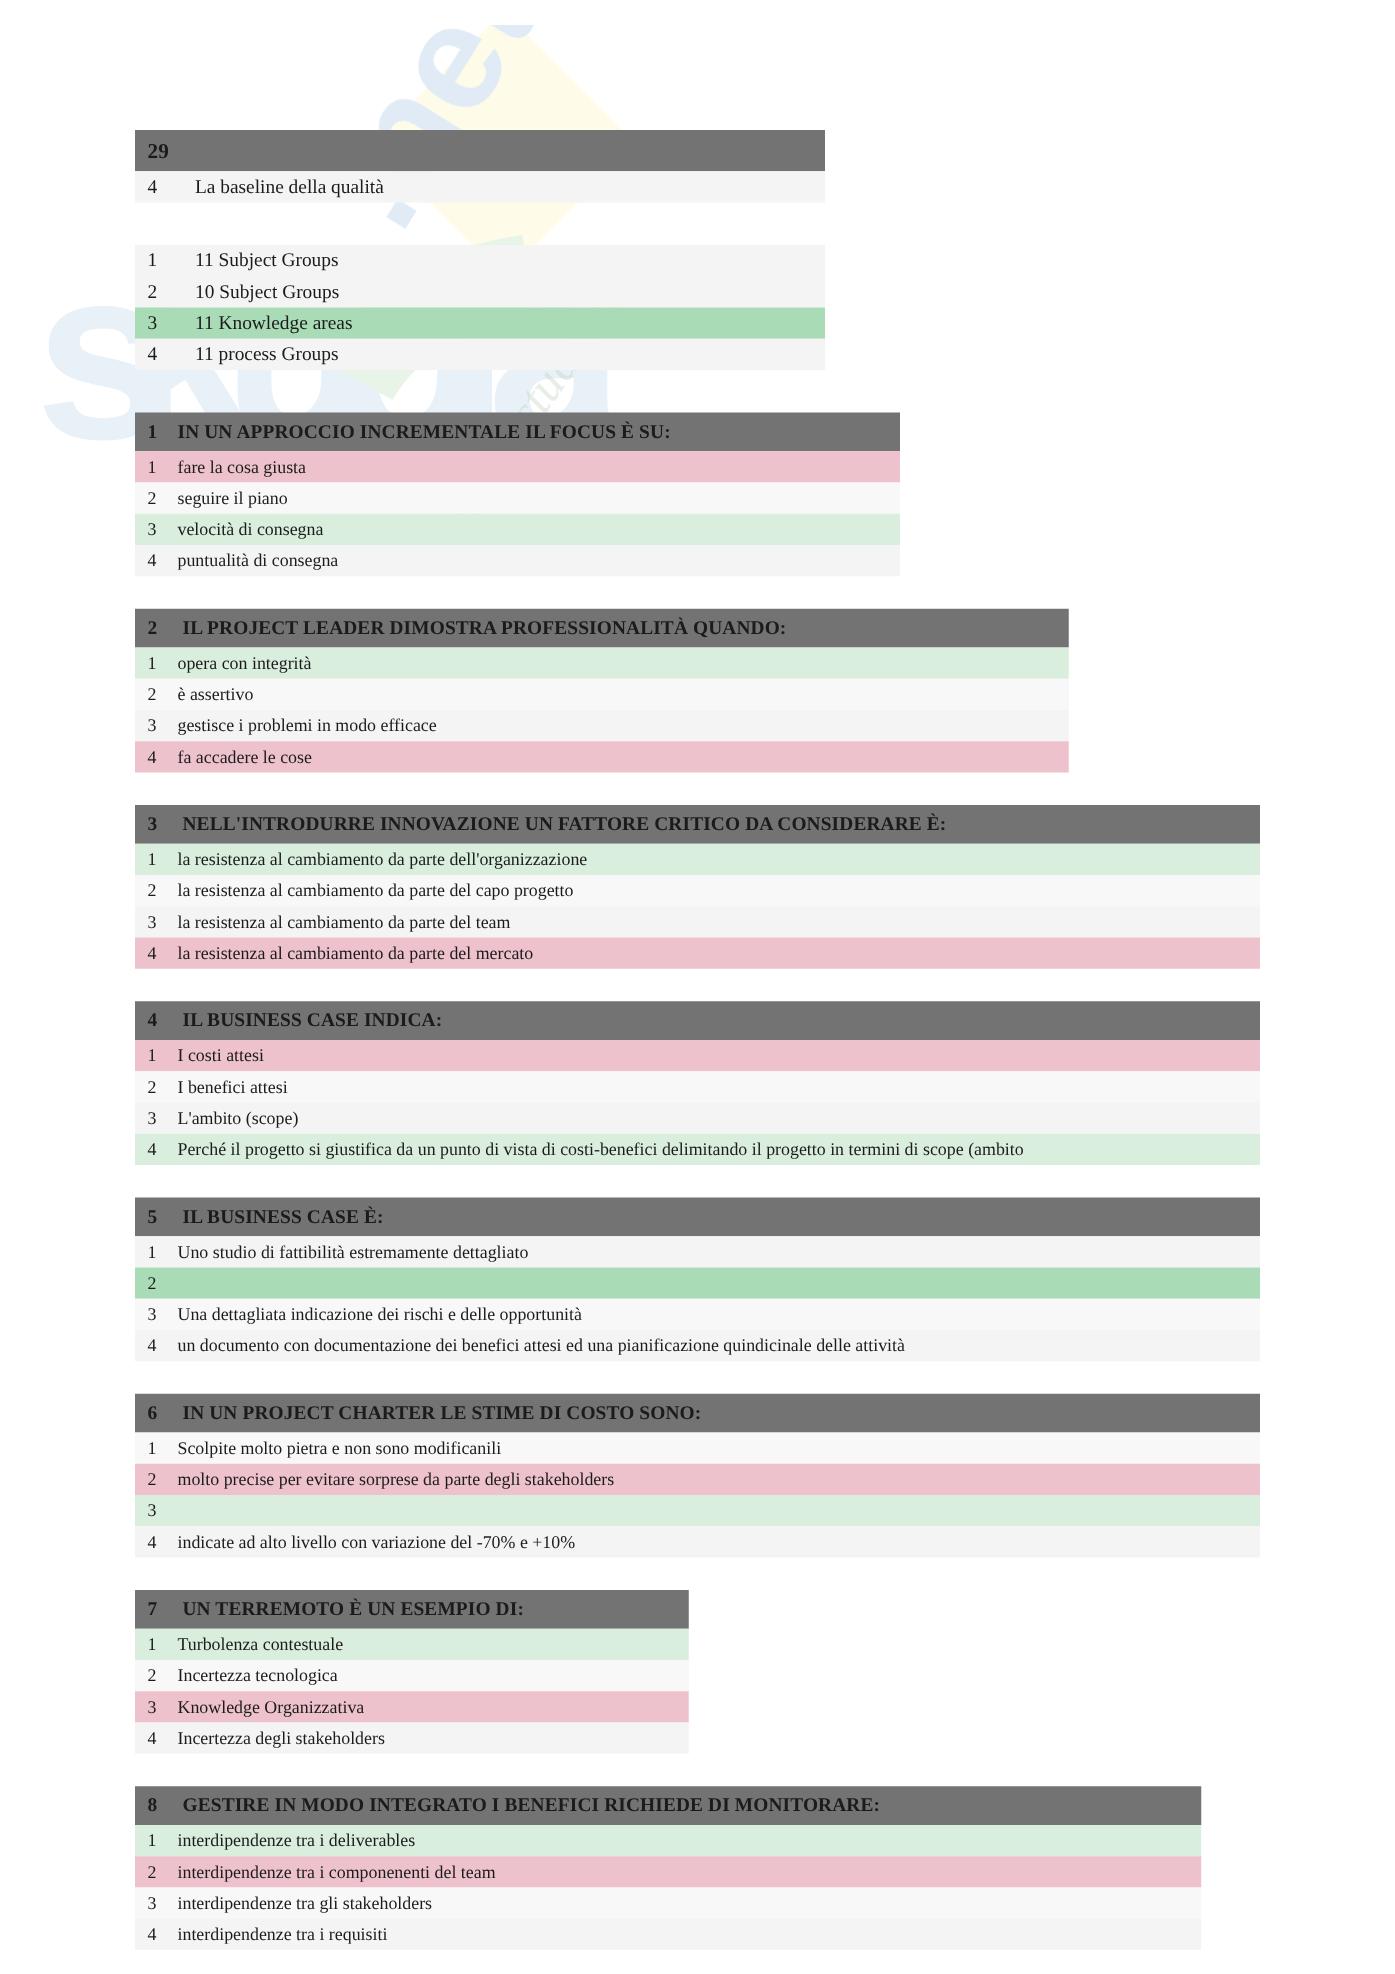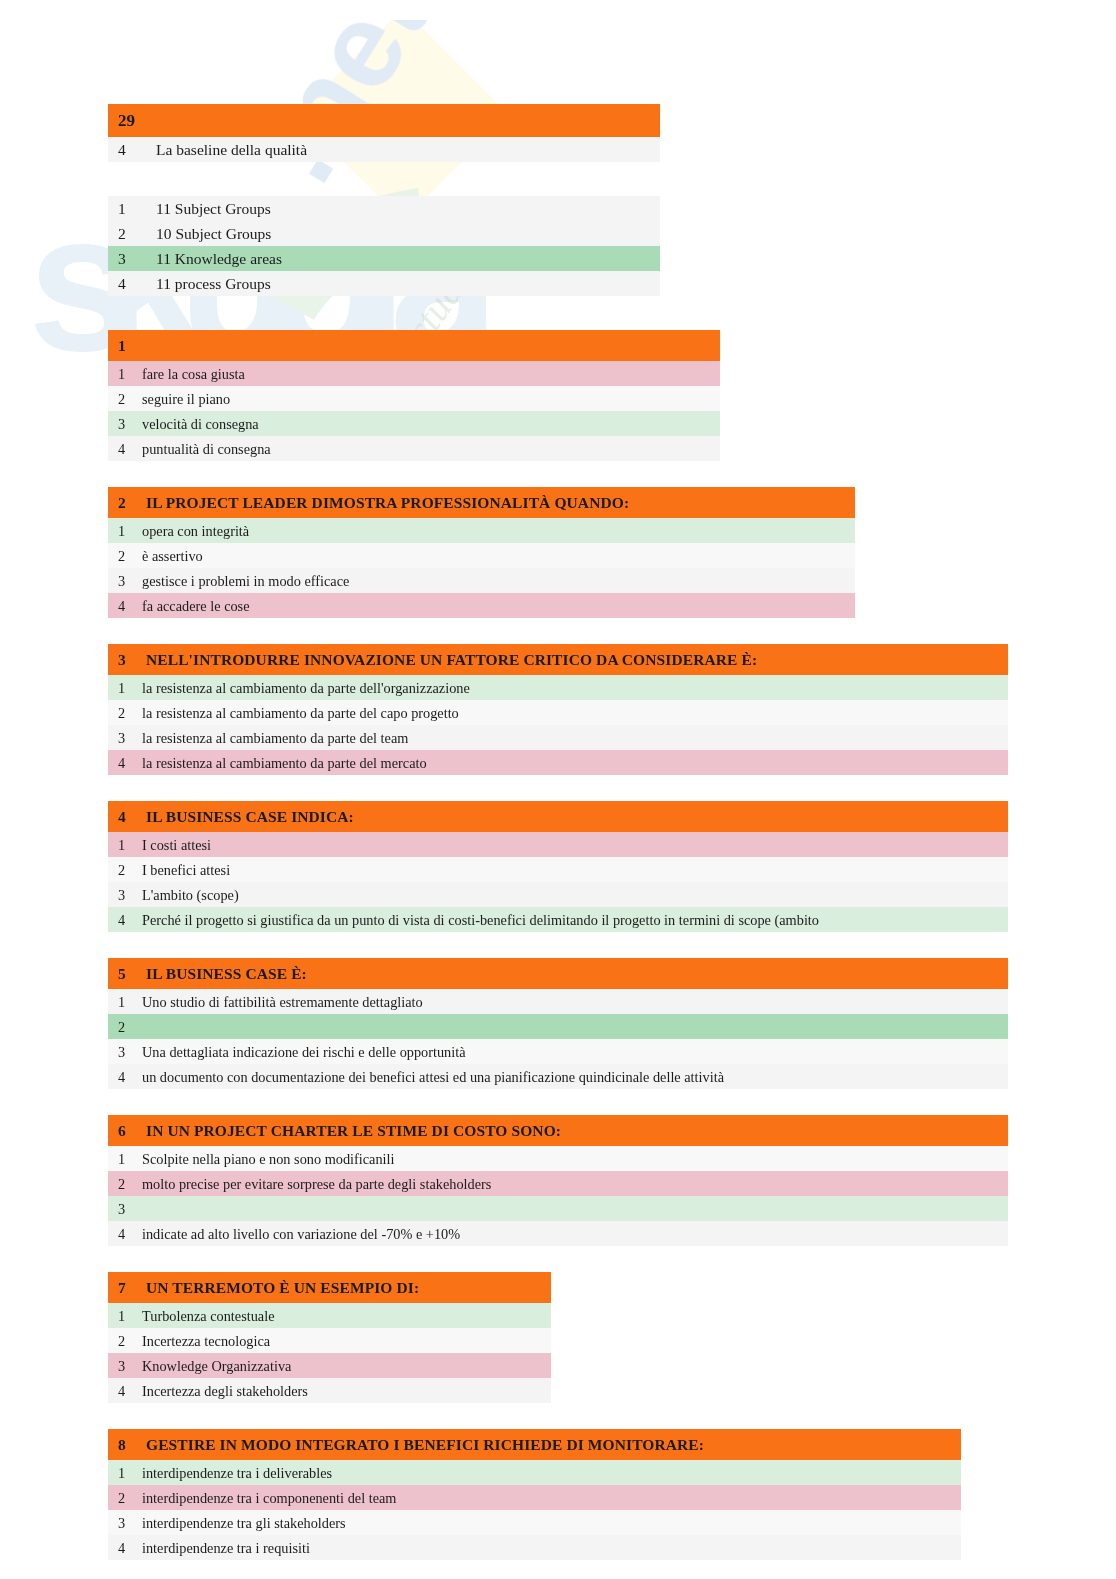--- a/index.html
+++ b/index.html
@@ -35,21 +35,21 @@
     padding-top: 104px;
     padding-left: 108px;
   }
 
   .qblock {
     margin-bottom: 0;
   }
   .qblock + .qblock { margin-top: 26px; }
 
   .q-header {
-    background: #f97316;
+    background: #737373;
     display: flex;
     align-items: baseline;
     font-weight: bold;
     color: #1b1b1b;
     letter-spacing: 0.1px;
   }
   .q-num {
     display: inline-block;
     text-align: left;
     flex: none;
@@ -180,20 +180,21 @@
         <span class="opt-num">4</span>
         <span class="opt-text">11 process Groups</span>
       </div>
     </div>
 
     <div class="gap-big"></div>
 
     <div class="qblock styleB w-q1">
       <div class="q-header">
         <span class="q-num">1</span>
+        <span class="q-text">IN UN APPROCCIO INCREMENTALE IL FOCUS È SU:</span>
       </div>
       <div class="opt-row pink">
         <span class="opt-num">1</span>
         <span class="opt-text">fare la cosa giusta</span>
       </div>
       <div class="opt-row alt">
         <span class="opt-num">2</span>
         <span class="opt-text">seguire il piano</span>
       </div>
       <div class="opt-row green">
@@ -297,21 +298,21 @@
       </div>
     </div>
 
     <div class="qblock styleB w-q6">
       <div class="q-header indent2">
         <span class="q-num">6</span>
         <span class="q-text">IN UN PROJECT CHARTER LE STIME DI COSTO SONO:</span>
       </div>
       <div class="opt-row alt">
         <span class="opt-num">1</span>
-        <span class="opt-text">Scolpite nella piano e non sono modificanili</span>
+        <span class="opt-text">Scolpite molto pietra e non sono modificanili</span>
       </div>
       <div class="opt-row pink">
         <span class="opt-num">2</span>
         <span class="opt-text">molto precise per evitare sorprese da parte degli stakeholders</span>
       </div>
       <div class="opt-row green">
         <span class="opt-num">3</span>
       </div>
       <div class="opt-row">
         <span class="opt-num">4</span>

